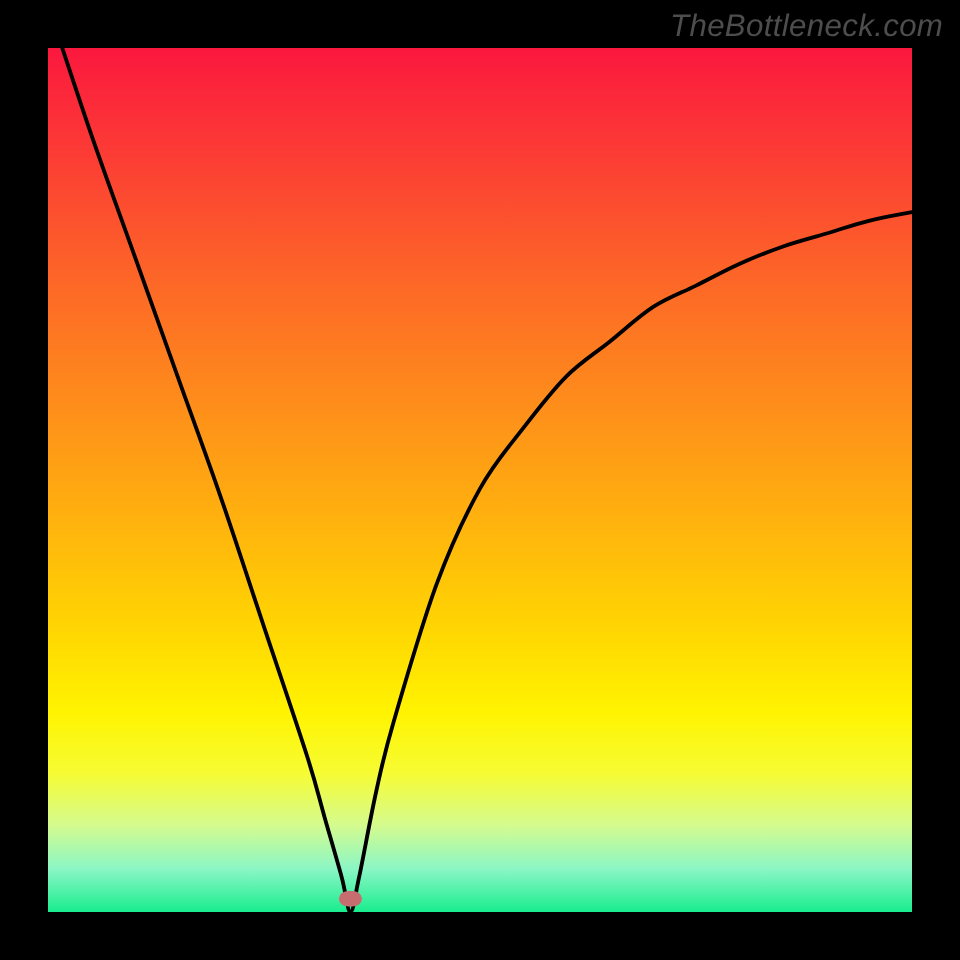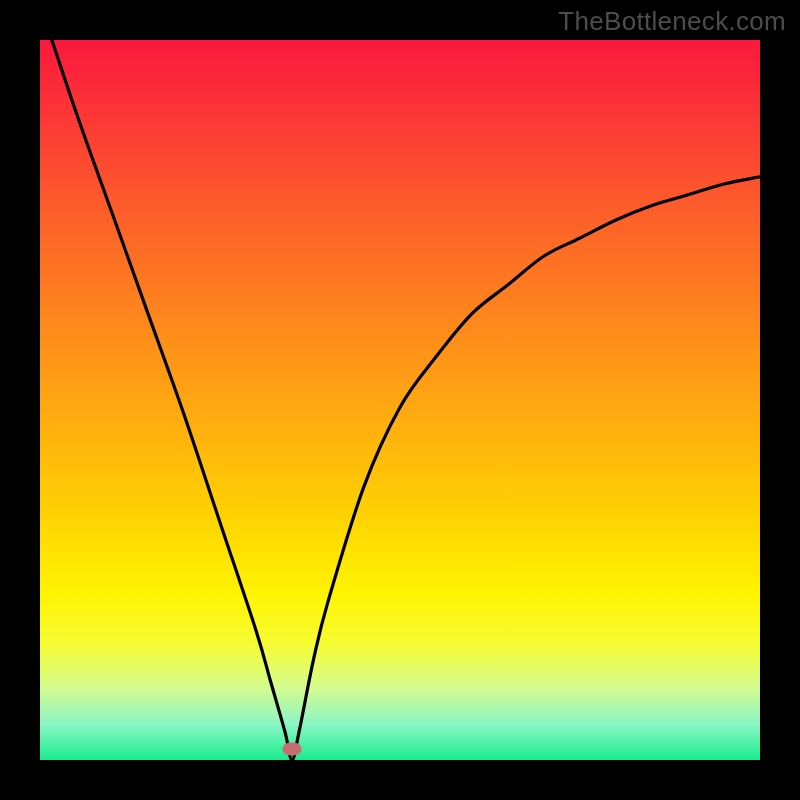--- a/index.html
+++ b/index.html
@@ -2,20 +2,21 @@
 <html><head>
 <meta charset="utf-8">
 <style>
   * { margin: 0; padding: 0; box-sizing: border-box; }
   html, body { width: 800px; height: 800px; overflow: hidden; background: #000; }
   .frame {
     position: relative;
     width: 800px;
     height: 800px;
     background: #000;
+    font-style: italic;
   }
   .watermark {
     position: absolute;
     top: 6px;
     right: 14px;
     color: #4d4d4d;
     font-family: Arial, Helvetica, sans-serif;
     font-size: 26px;
     font-weight: 500;
     letter-spacing: 0.3px;

